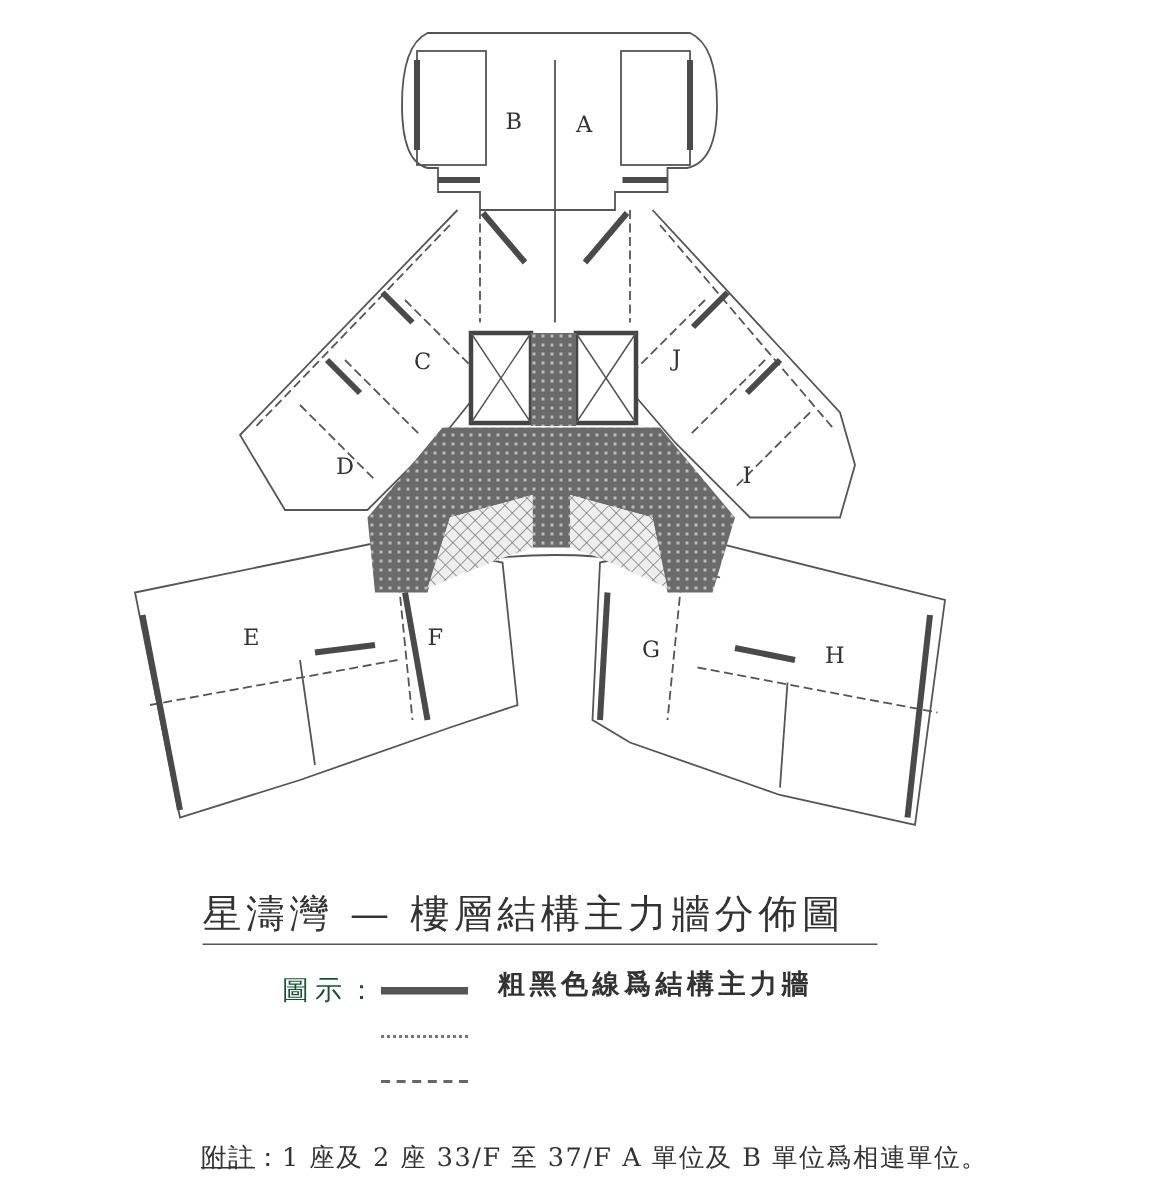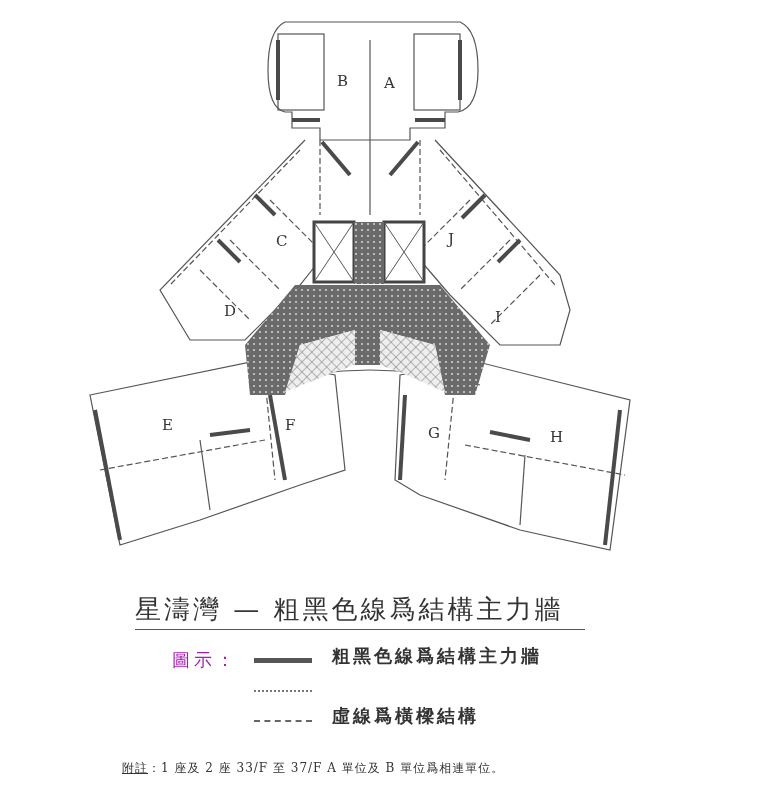--- a/index.html
+++ b/index.html
@@ -5,28 +5,28 @@
   html, body { margin:0; padding:0; background:#ffffff; }
   body { width:768px; height:795px; position:relative; overflow:hidden;
          font-family:"DejaVu Serif", serif; color:#2a2a2a; }
   #plan { position:absolute; left:0; top:0; width:768px; height:570px; }
   .unit-label { font-family:"DejaVu Serif", serif; font-size:15px; fill:#333; }
   #title { position:absolute; left:135px; top:592px; width:450px;
            font-size:26px; letter-spacing:3px; color:#333;
            border-bottom:1.5px solid #555; padding-bottom:2px; white-space:nowrap;
            font-family:"DejaVu Serif", serif; }
   #legend { position:absolute; left:172px; top:648px; }
-  .legend-head { position:absolute; left:0; top:0; font-size:18px; letter-spacing:4px; white-space:nowrap; color:#a21caf; }
+  .legend-head { position:absolute; left:16px; top:0; font-size:18px; letter-spacing:4px; white-space:nowrap; color:#14532d; }
   .legend-row { position:absolute; left:82px; height:24px; width:400px; }
   .legend-swatch { position:absolute; left:0; width:58px; }
   .legend-text { position:absolute; left:78px; top:-4px; font-size:18px; letter-spacing:3px; white-space:nowrap; color:#333;font-weight:bold; }
   .sw-thick { top:10px; height:5px; background:#555; }
   .sw-thin { top:12px; height:0; border-top:2px dotted #777; }
   .sw-dash { top:12px; height:0; border-top:2px dashed #666; }
-  #note { position:absolute; left:122px; top:760px; font-size:12px; letter-spacing:1px; white-space:nowrap; color:#333; }
+  #note { position:absolute; left:134px; top:760px; font-size:17px; letter-spacing:1px; white-space:nowrap; color:#333; }
   #note .note-label { text-decoration:underline; }
 </style>
 </head>
 <body>
 
 <svg id="plan" viewBox="0 0 768 570" xmlns="http://www.w3.org/2000/svg">
   <defs>
     <pattern id="core" width="6" height="6" patternUnits="userSpaceOnUse">
       <rect width="6" height="6" fill="#6a6a6a"></rect>
       <rect x="1" y="1" width="2" height="2" fill="#bbb"></rect>
@@ -103,32 +103,31 @@
     <text class="unit-label" x="224" y="316">D</text>
     <text class="unit-label" x="162" y="430">E</text>
     <text class="unit-label" x="285" y="430">F</text>
     <text class="unit-label" x="428" y="438">G</text>
     <text class="unit-label" x="550" y="442">H</text>
     <text class="unit-label" x="495" y="322">I</text>
     <text class="unit-label" x="448" y="244">J</text>
   </g>
 </svg>
 
-<div id="title">星濤灣 — 粗黑色線爲結構主力牆</div>
+<div id="title">星濤灣 — 樓層結構主力牆分佈圖</div>
 
 <div id="legend">
   <div class="legend-head">圖示：</div>
   <div class="legend-row" style="top:0px;">
     <div class="legend-swatch sw-thick"></div>
     <div class="legend-text">粗黑色線爲結構主力牆</div>
   </div>
   <div class="legend-row" style="top:30px;">
     <div class="legend-swatch sw-thin"></div>
   </div>
   <div class="legend-row" style="top:60px;">
     <div class="legend-swatch sw-dash"></div>
-    <div class="legend-text">虛線爲橫樑結構</div>
   </div>
 </div>
 
 <div id="note">
   <span class="note-label">附註</span><span>：1 座及 2 座 33/F 至 37/F A 單位及 B 單位爲相連單位。</span>
 </div>
 
 </body></html>

